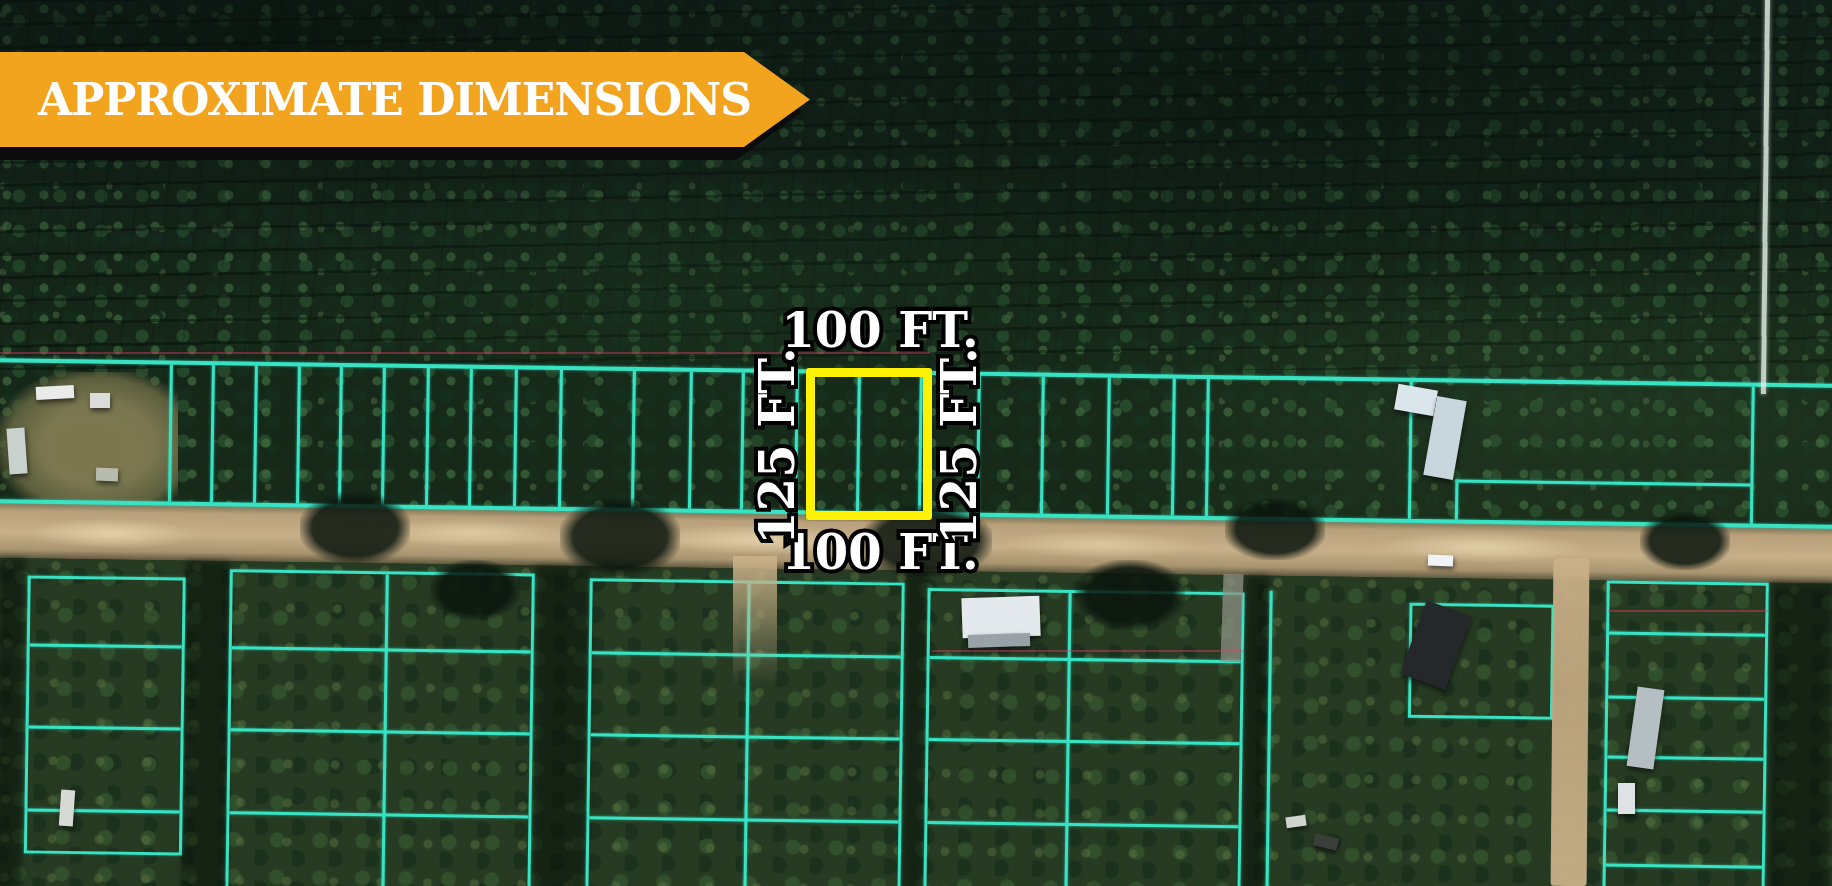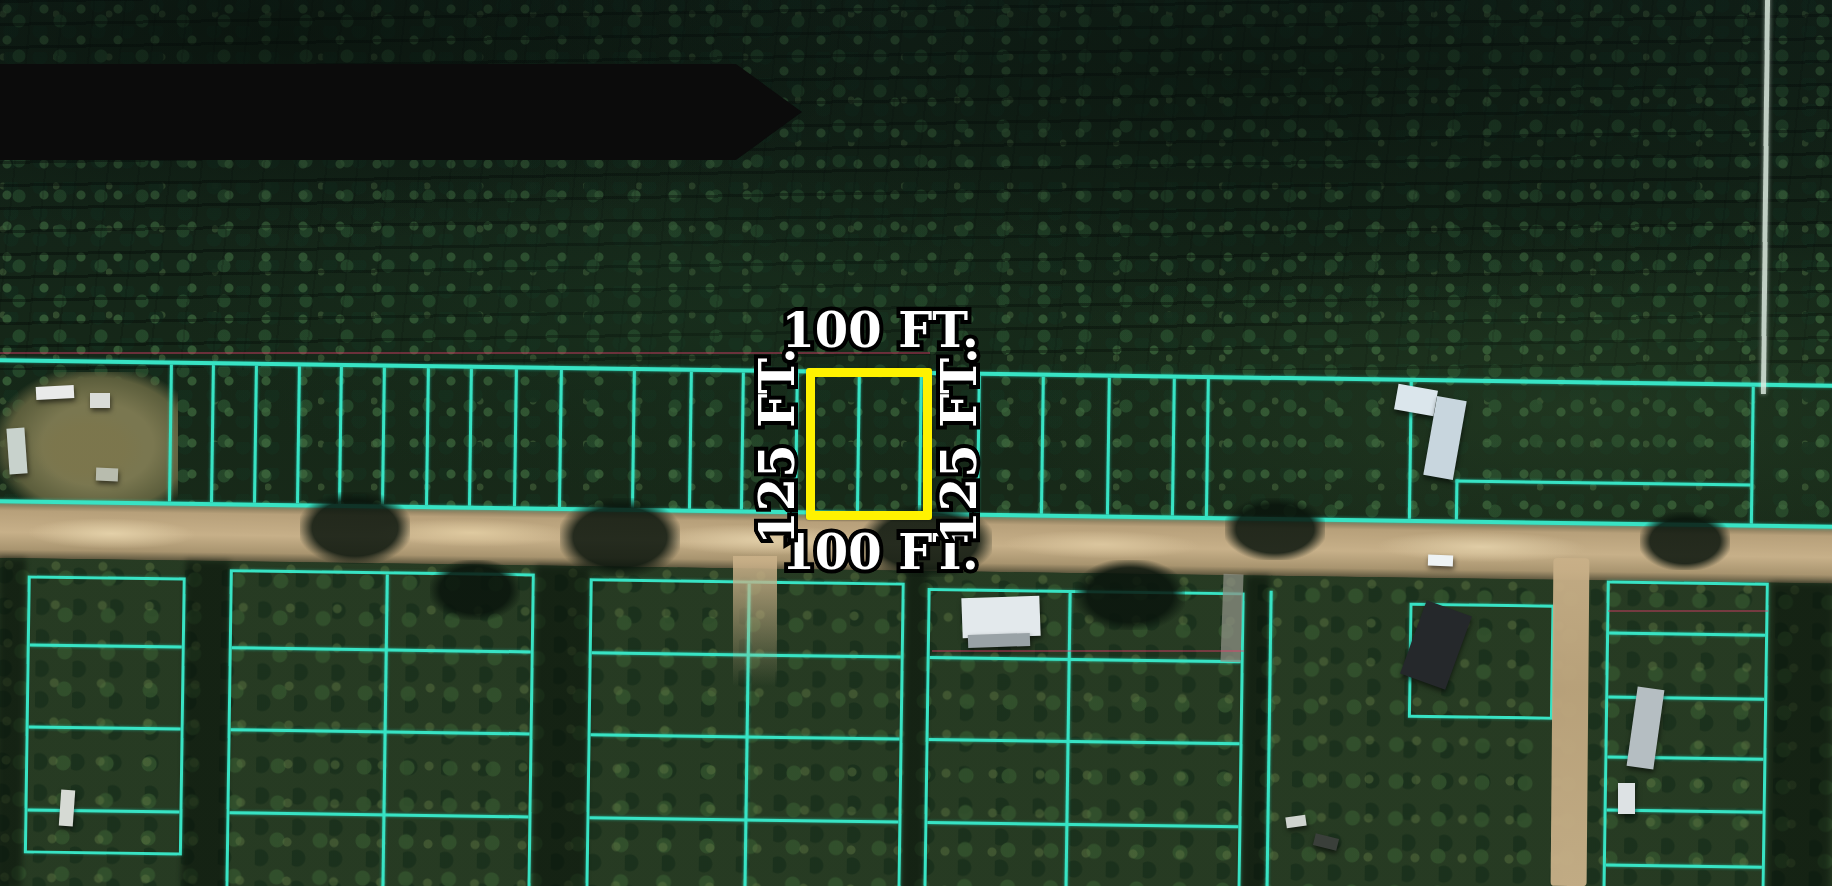--- a/index.html
+++ b/index.html
@@ -221,13 +221,16 @@
 
   <div class="paleroad"></div>
 
   <div class="parcel"></div>
   <div class="dim dim-top">100 FT.</div>
   <div class="dim dim-bottom">100 FT.</div>
   <div class="dim dim-left">125 FT.</div>
   <div class="dim dim-right">125 FT.</div>
 
   <div class="banner-shadow"></div>
+  <div class="banner">
+    <span>APPROXIMATE DIMENSIONS</span>
+  </div>
 </div>
 
 </body></html>

